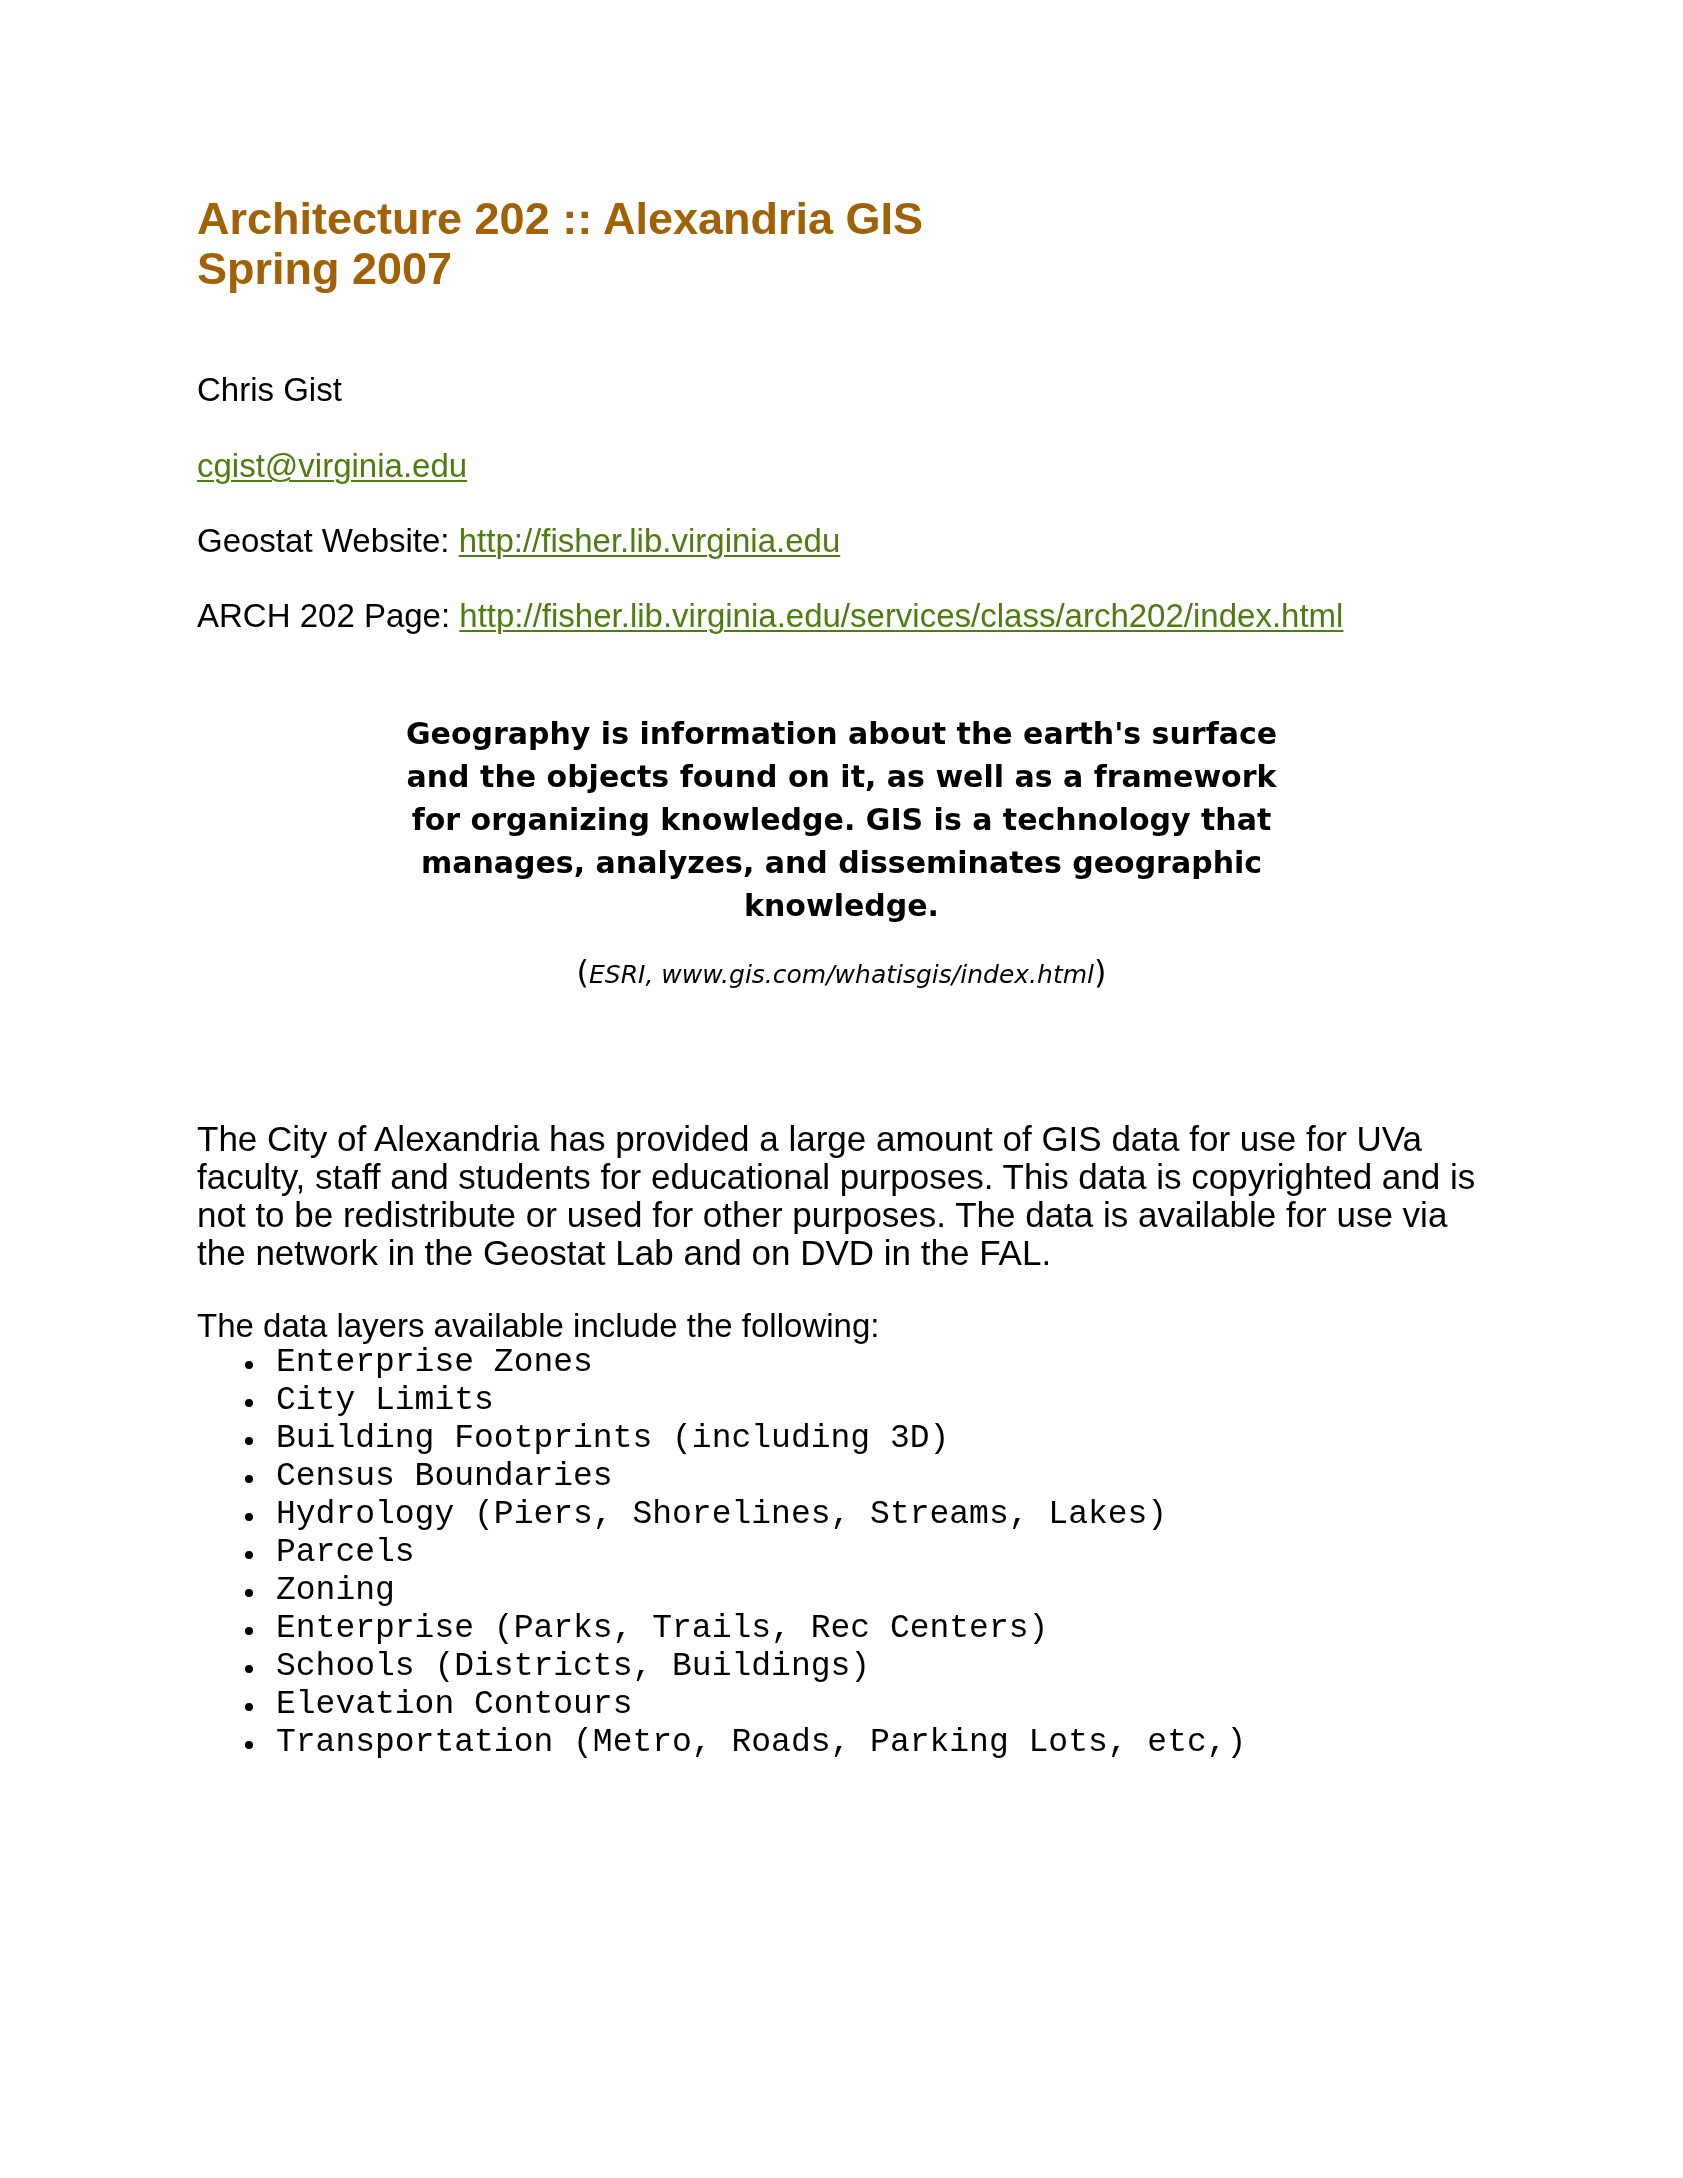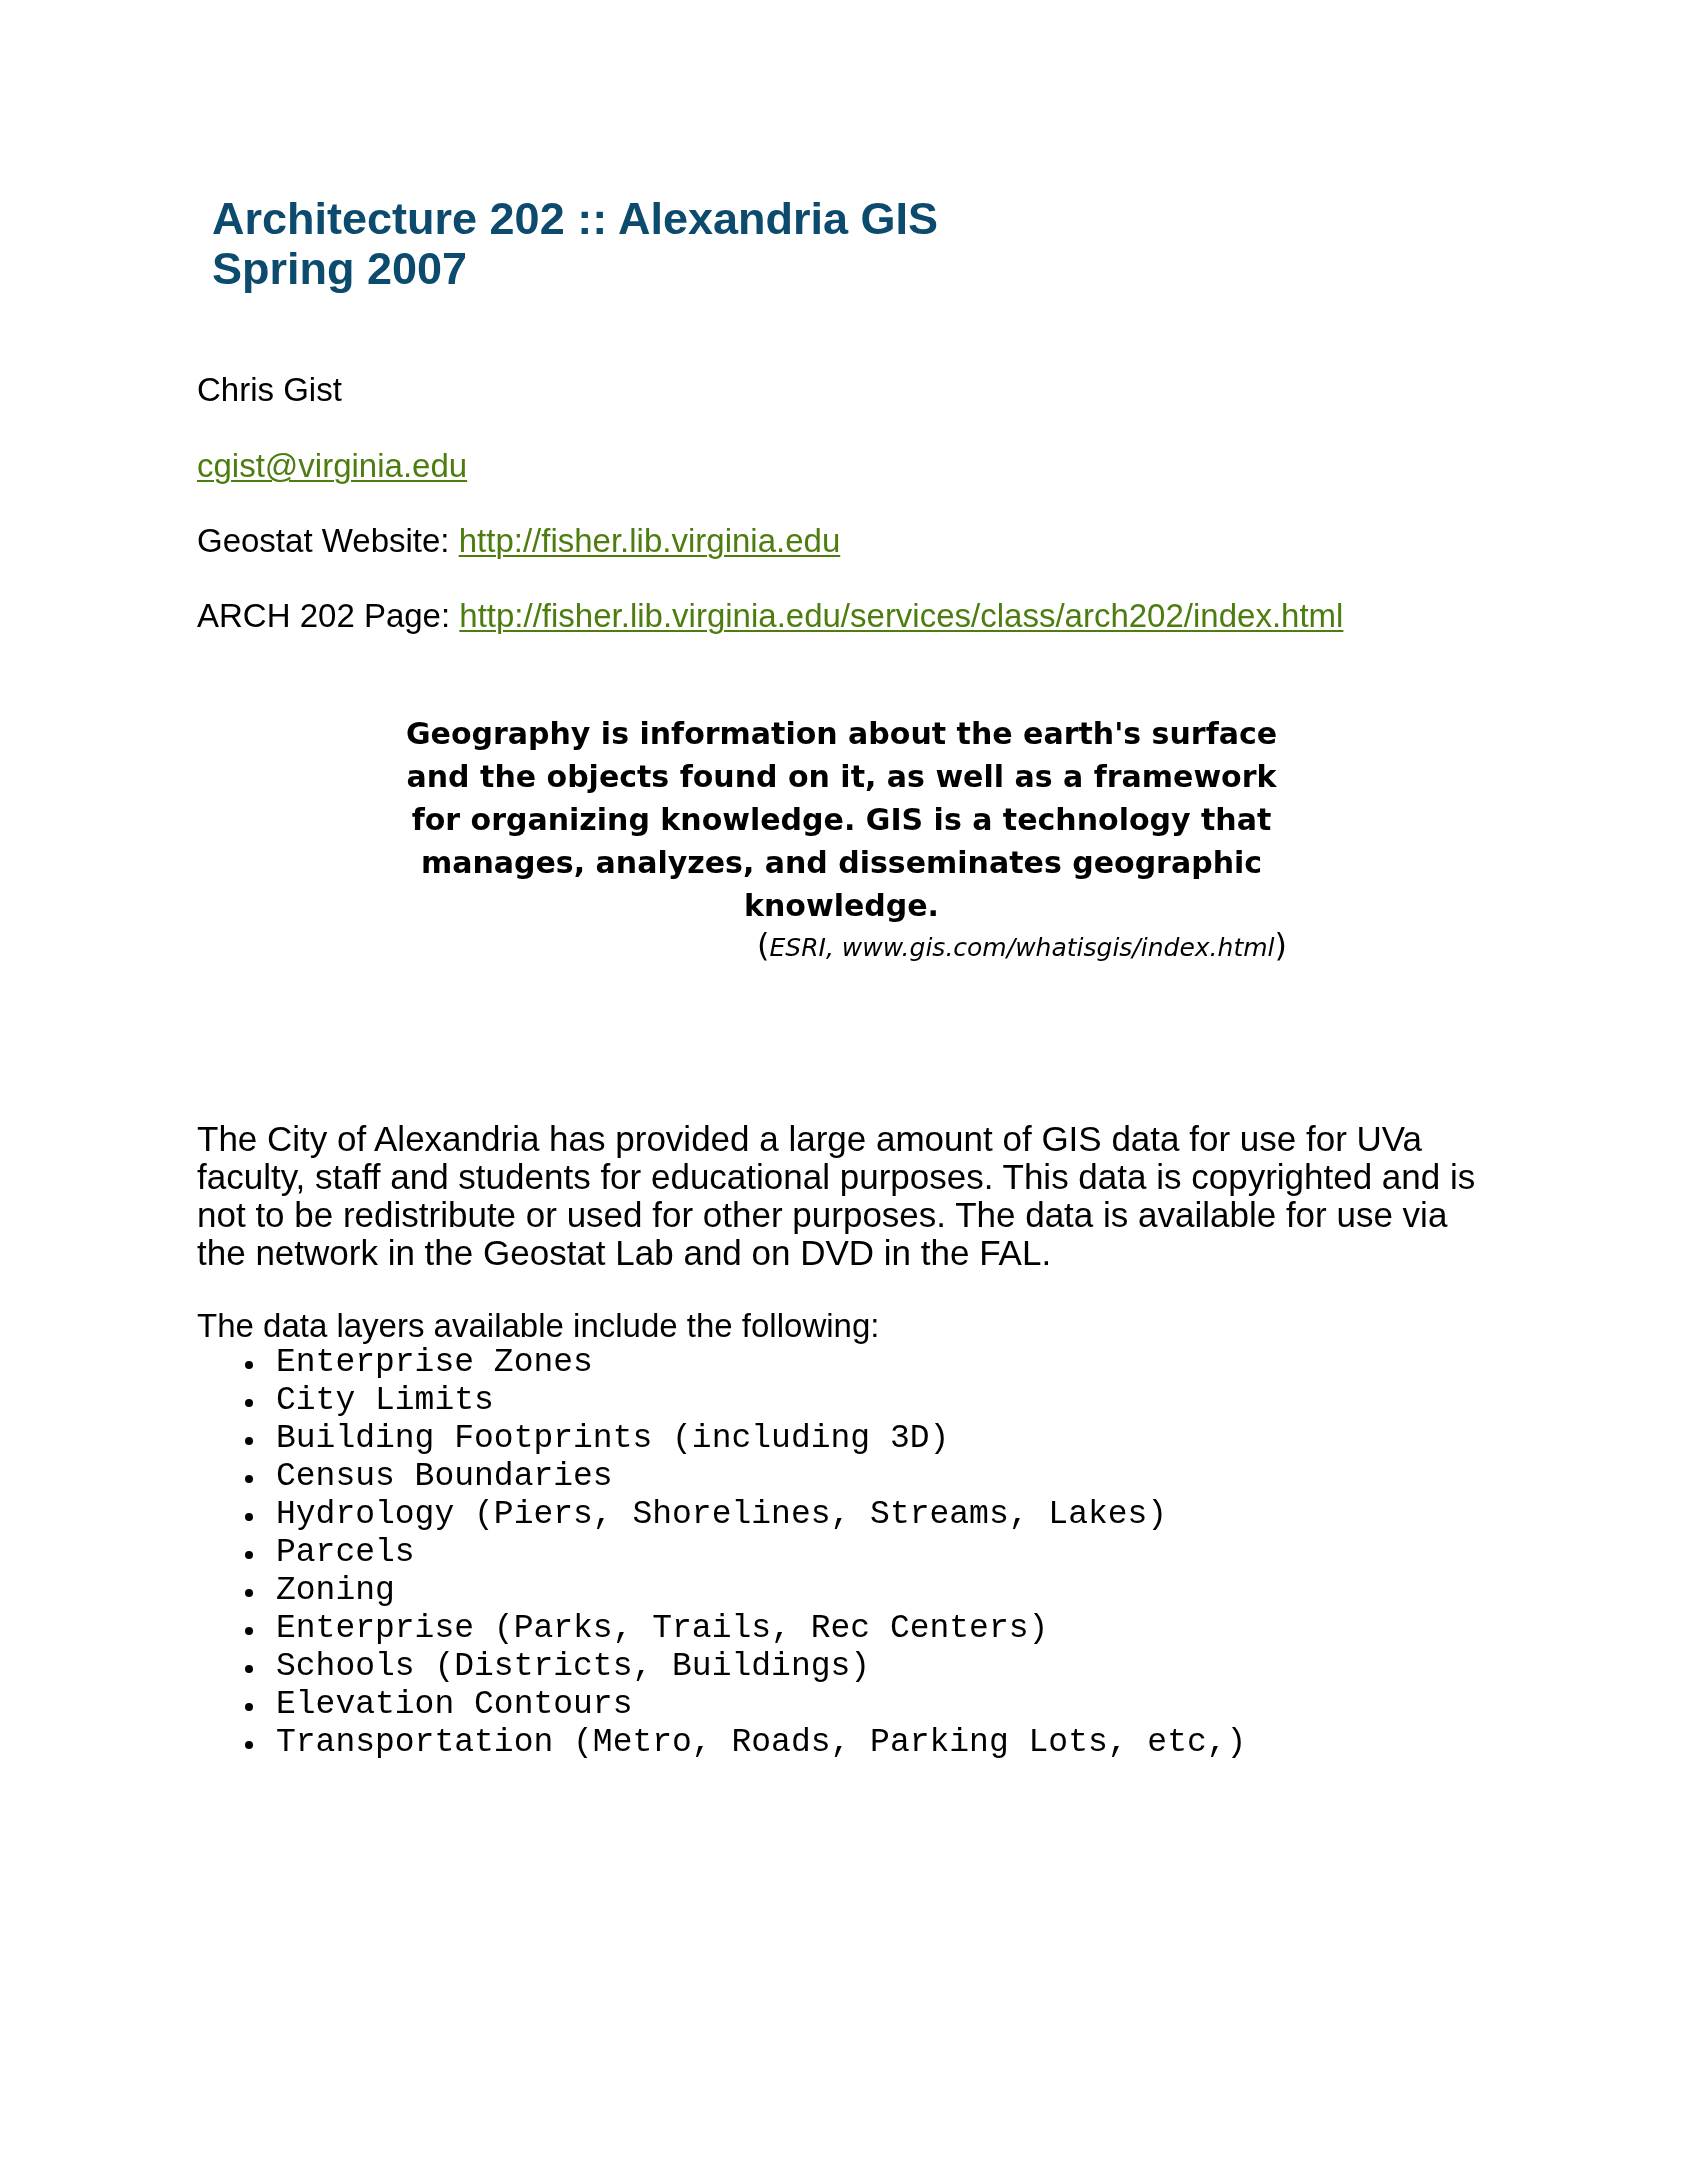--- a/index.html
+++ b/index.html
@@ -16,24 +16,24 @@
     color: #000000;
   }
   .page {
     position: absolute;
     left: 0; top: 0;
     width: 1683px; height: 2178px;
   }
   .abs { position: absolute; white-space: nowrap; }
 
   .title {
-    left: 212px;
+    left: 197px;
     font-size: 45px;
     font-weight: bold;
-    color: #0c4a6e;
+    color: #a16207;
     line-height: 50px;
   }
   .body-text {
     left: 197px;
     font-size: 33px;
     line-height: 38px;
     color: #000;
   }
   a.link {
     color: #4d7c0f;
@@ -48,25 +48,26 @@
     text-align: center;
     font-family: "DejaVu Sans", sans-serif;
     font-weight: bold;
     font-size: 30px;
     line-height: 43px;
     white-space: normal;
   }
   .citation {
     left: 396px;
     width: 891px;
-    text-align: right;
+    text-align: center;
     font-family: "DejaVu Sans", sans-serif;
     font-style: italic;
     font-size: 25px;
     line-height: 40px;
+    margin-top: 27px;
   }
   .citation .paren {
     font-style: normal;
     font-size: 32px;
   }
 
   .section-heading {
     left: 197px;
     font-size: 38px;
     font-weight: bold;

